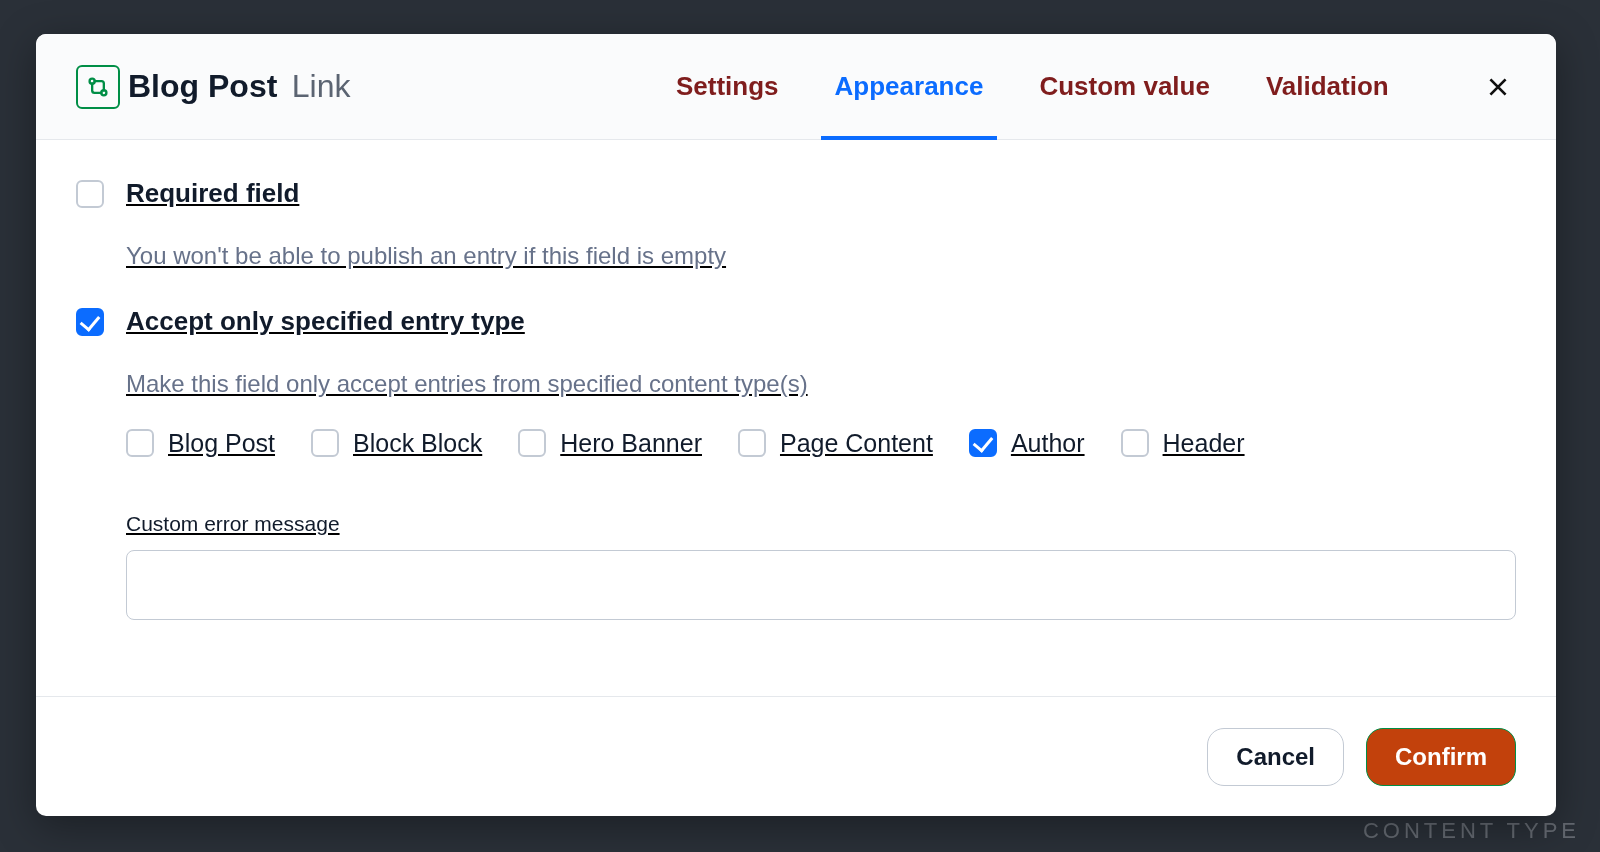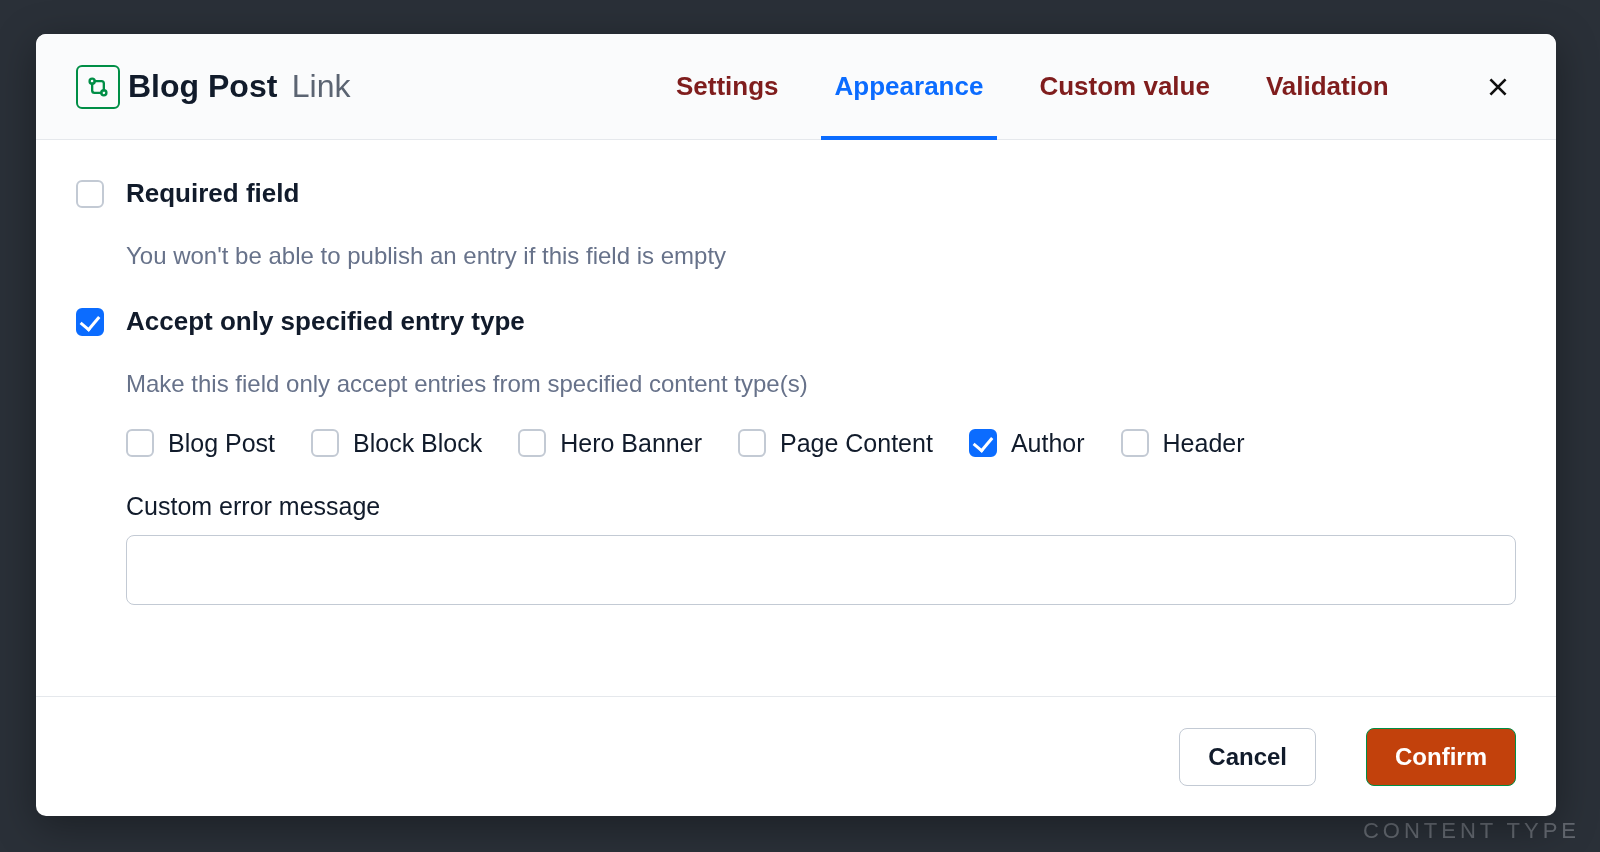--- a/index.html
+++ b/index.html
@@ -51,21 +51,21 @@
     height:4px; background:#0b6cff;
   }
   .close-btn {
     position:absolute; right:40px; top:50%; transform:translateY(-50%);
     width:36px; height:36px; display:flex; align-items:center; justify-content:center;
     cursor:pointer; background:transparent; border:none;
   }
   .close-btn svg { width:26px; height:26px; stroke:#111; stroke-width:2.5; }
 
   .modal-body {
-    flex:1 1 auto; padding: 38px 40px 20px 40px; overflow:auto;
+    flex:1 1 auto; padding: 38px 40px 20px 40px; overflow:auto;text-decoration:underline;
   }
   .opt-block { display:flex; gap:22px; margin-bottom:34px; }
   .cb {
     width:28px; height:28px; border:2px solid #c3cad4; border-radius:6px;
     flex:0 0 auto; margin-top:2px; cursor:pointer; position:relative; background:#fff;
   }
   .cb.checked { background:#0b6cff; border-color:#0b6cff; }
   .cb.checked::after {
     content:""; position:absolute; left:6px; top:2px;
     width:9px; height:15px; border:solid #fff; border-width:0 3px 3px 0;
@@ -75,34 +75,34 @@
   .opt-desc  { font-size:24px; color:#67728a; margin-top:31px; line-height:1.35; }
 
   .types-row {
     display:flex; flex-wrap:wrap; gap:28px 36px;
     margin-top:28px; margin-left:0;
   }
   .type-opt { display:flex; align-items:center; gap:14px; }
   .type-opt .cb { margin-top:0; }
   .type-label { font-size:25px; font-weight:500; color:#111b2b; }
 
-  .cem-label { font-size:25px; font-weight:500; color:#111b2b; margin-top:34px; margin-bottom:14px; }
+  .cem-label { font-size:21px; font-weight:500; color:#111b2b; margin-top:54px; margin-bottom:14px; }
   .cem-input {
     width:100%; height:70px; border:1px solid #c3cad4; border-radius:8px;
     font-size:22px; padding:0 18px; background:#fff;
   }
 
   .modal-footer {
     height:120px; border-top:1px solid #e5e8ec;
     display:flex; align-items:center; justify-content:flex-end;
     gap:22px; padding:0 40px;
   }
   .btn {
-    height:58px; padding:0 28px; border-radius:8px; font-size:24px; font-weight:600;
-    cursor:pointer; display:flex; align-items:center;margin-left:28px;
+    height:58px; padding:0 28px; border-radius:17px; font-size:24px; font-weight:600;
+    cursor:pointer; display:flex; align-items:center;
   }
   .btn-secondary { background:#fff; color:#111b2b; border:1px solid #c3cad4; }
   .btn-primary   { background:#c2410c; color:#fff; border:1px solid #008e46; }
 </style>
 </head>
 <body>
 
 <div class="backdrop">
   <span class="bg-text" style="right:20px; bottom:8px; letter-spacing:4px;">CONTENT TYPE</span>
 </div>

